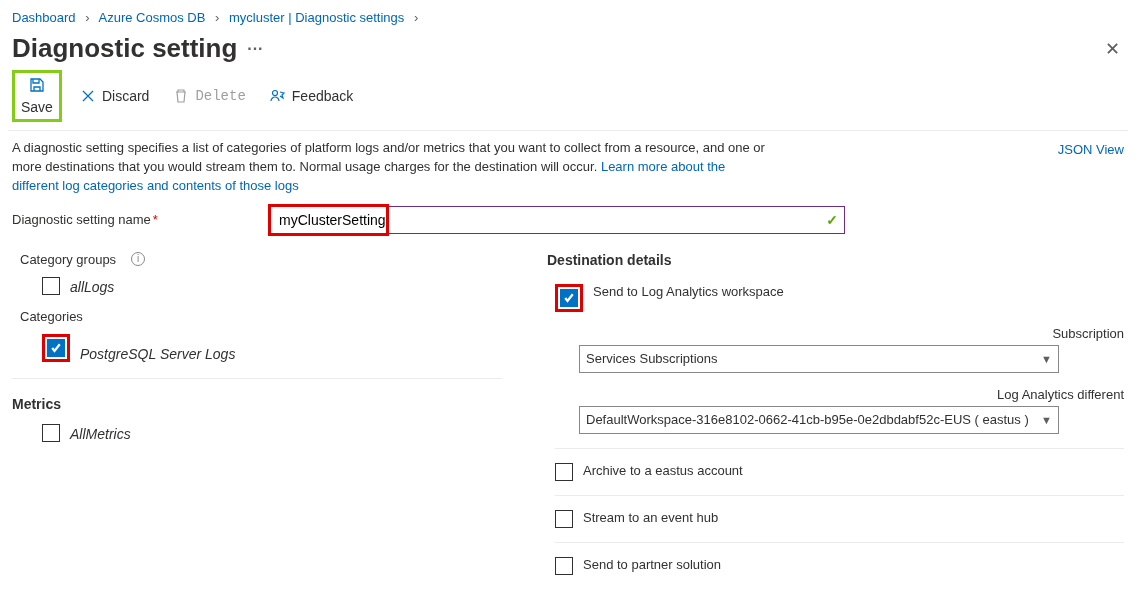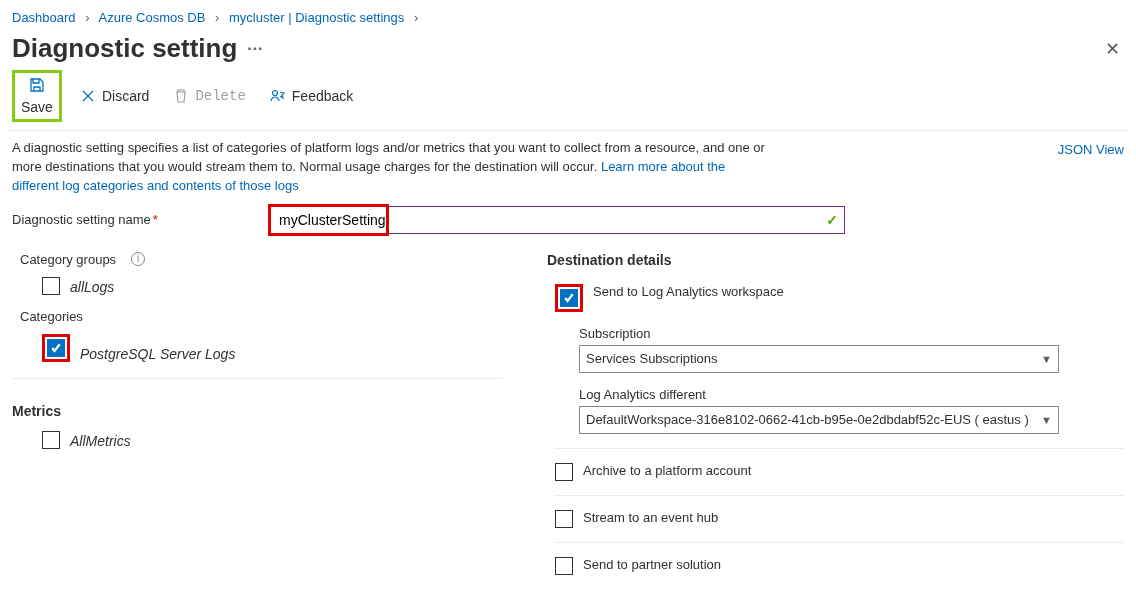--- a/index.html
+++ b/index.html
@@ -36,21 +36,21 @@
   .chk { width:18px; height:18px; border:1px solid #323130; display:inline-flex; align-items:center; justify-content:center; cursor:pointer; background:#fff;}
   .chk.checked { background:#0072c6; border-color:#0072c6;}
   .chk.checked svg { width:12px; height:12px; stroke:#fff; stroke-width:3; fill:none;}
   .chk-wrap-red { padding:2px; border:3px solid #e00000; display:inline-flex;}
   .sel { width:480px; height:28px; border:1px solid #8a8886; display:flex; align-items:center; justify-content:space-between; padding:0 6px; font-size:13px; cursor:pointer; margin-bottom:14px;}
   .sel .chev { font-size:11px; color:#605e5c;}
   .field-label { font-size:13px; margin:0 0 4px 0;}
   .sub-indent { padding-left:8px;}
   .divider { border-top:1px solid #edebe9; margin:8px 0 14px 0;}
   .col-left { border-right: none; max-width:515px;}
-  .metrics-section { margin-top:24px;}
+  .metrics-section { margin-top:17px;}
   .left-divider { border-top:1px solid #edebe9; margin:6px 0 12px 0; width:490px;}
   .dest-row { display:flex; gap:10px; padding:8px 0; font-size:13px;}
   .dest-indent { margin-left:8px;}
   .dest-block .divider { margin:6px 0 6px 0;}
 </style>
 </head>
 <body>
 
 <div class="breadcrumb">
   <a>Dashboard</a>
@@ -155,38 +155,38 @@
       <span class="chk-wrap-red">
         <span class="chk checked">
           <svg viewBox="0 0 16 16">
               <path d="M3 8l3 4 7-9"></path>
             </svg>
         </span>
       </span>
       <span>Send to Log Analytics workspace</span>
     </div>
 
-    <div style="padding:6px 0 0 32px;">
+    <div style="padding:6px 0 0 32px;text-align:right;">
       <div class="field-label">Subscription</div>
       <div class="sel">
         <span>Services Subscriptions</span>
         <span class="chev">▼</span>
       </div>
       <div class="field-label">Log Analytics different</div>
       <div class="sel">
         <span>DefaultWorkspace-316e8102-0662-41cb-b95e-0e2dbdabf52c-EUS ( eastus )</span>
         <span class="chev">▼</span>
       </div>
     </div>
 
     <div class="dest-block dest-indent">
       <div class="divider"></div>
       <div class="dest-row">
         <span class="chk"></span>
-        <span>Archive to a platform account</span>
+        <span>Archive to a eastus account</span>
       </div>
       <div class="divider"></div>
       <div class="dest-row">
         <span class="chk"></span>
         <span>Stream to an event hub</span>
       </div>
       <div class="divider"></div>
       <div class="dest-row">
         <span class="chk"></span>
         <span>Send to partner solution</span>

